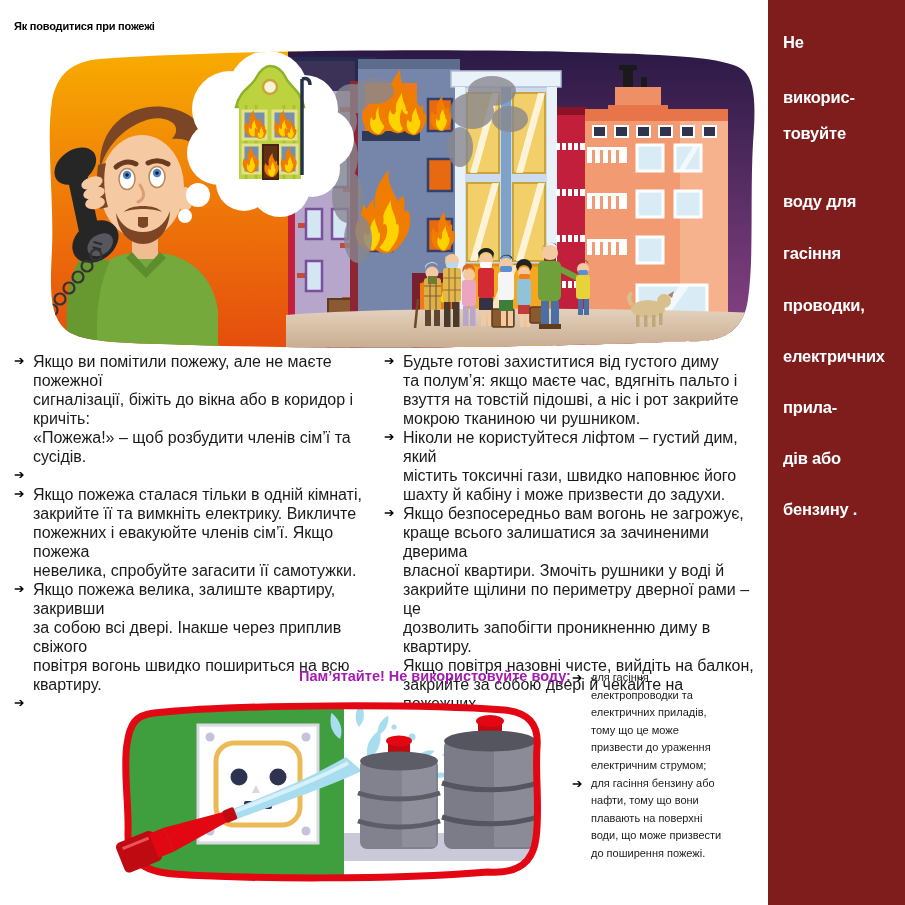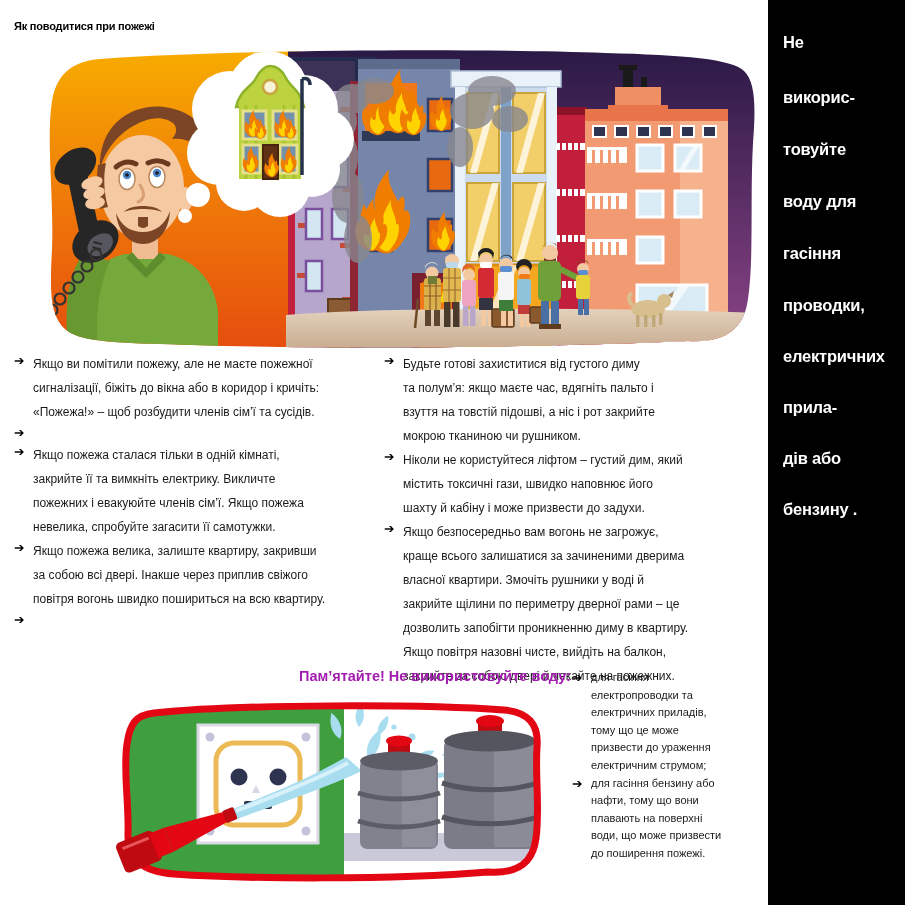--- a/index.html
+++ b/index.html
@@ -7,21 +7,21 @@
     width:905px;height:905px;background:#fff;position:relative;overflow:hidden;
     font-family:"Liberation Sans", sans-serif;color:#1a1a1a;
   }
   .abs{position:absolute;}
   #page-title{left:14px;top:20px;font-size:11px;font-weight:bold;color:#000;letter-spacing:-0.2px;}
   .col{display:flex;flex-direction:column;}
   #left-col{left:14px;top:352px;width:362px;}
   #right-col{left:384px;top:352px;width:374px;}
   .bullet{display:flex;align-items:flex-start;}
   .arrow{flex:0 0 14px;font-size:12.5px;line-height:19px;color:#000;margin-right:5px;}
-  .btext{font-size:12px;line-height:24px;white-space:pre-line;}
+  .btext{font-size:16px;line-height:19px;white-space:pre-line;}
   #sidebar{left:768px;top:0;width:137px;height:905px;}
   .side-line{position:absolute;left:15px;color:#fff;font-weight:bold;font-size:16.5px;letter-spacing:-0.2px;}
   #reminder-heading{left:299px;top:668px;width:275px;font-size:14.5px;font-weight:bold;color:#a21caf;}
   #reminder-col{left:572px;top:669px;width:188px;}
   #reminder-col .btext{font-size:11px;line-height:17.6px;}
   svg{display:block;}
 </style>
 </head>
 <body>
 
@@ -482,24 +482,24 @@
     <div class="btext">Якщо безпосередньо вам вогонь не загрожує,
 краще всього залишатися за зачиненими дверима
 власної квартири. Змочіть рушники у воді й
 закрийте щілини по периметру дверної рами – це
 дозволить запобігти проникненню диму в квартиру.
 Якщо повітря назовні чисте, вийдіть на балкон,
 закрийте за собою двері й чекайте на пожежних.</div>
   </div>
 </div>
 
-<div class="abs" id="sidebar" style="background:#000000;">
+<div class="abs" id="sidebar" style="background:#7f1d1d;">
   <span class="side-line" style="top:33px">Не</span>
   <span class="side-line" style="top:88px">викорис-</span>
-  <span class="side-line" style="top:140px">товуйте</span>
+  <span class="side-line" style="top:124px">товуйте</span>
   <span class="side-line" style="top:192px">воду для</span>
   <span class="side-line" style="top:244px">гасіння</span>
   <span class="side-line" style="top:296px">проводки,</span>
   <span class="side-line" style="top:347px">електричних</span>
   <span class="side-line" style="top:398px">прила-</span>
   <span class="side-line" style="top:449px">дів або</span>
   <span class="side-line" style="top:500px">бензину .</span>
 </div>
 
 <div class="abs" id="reminder-heading">Пам’ятайте! Не використовуйте воду:</div>

